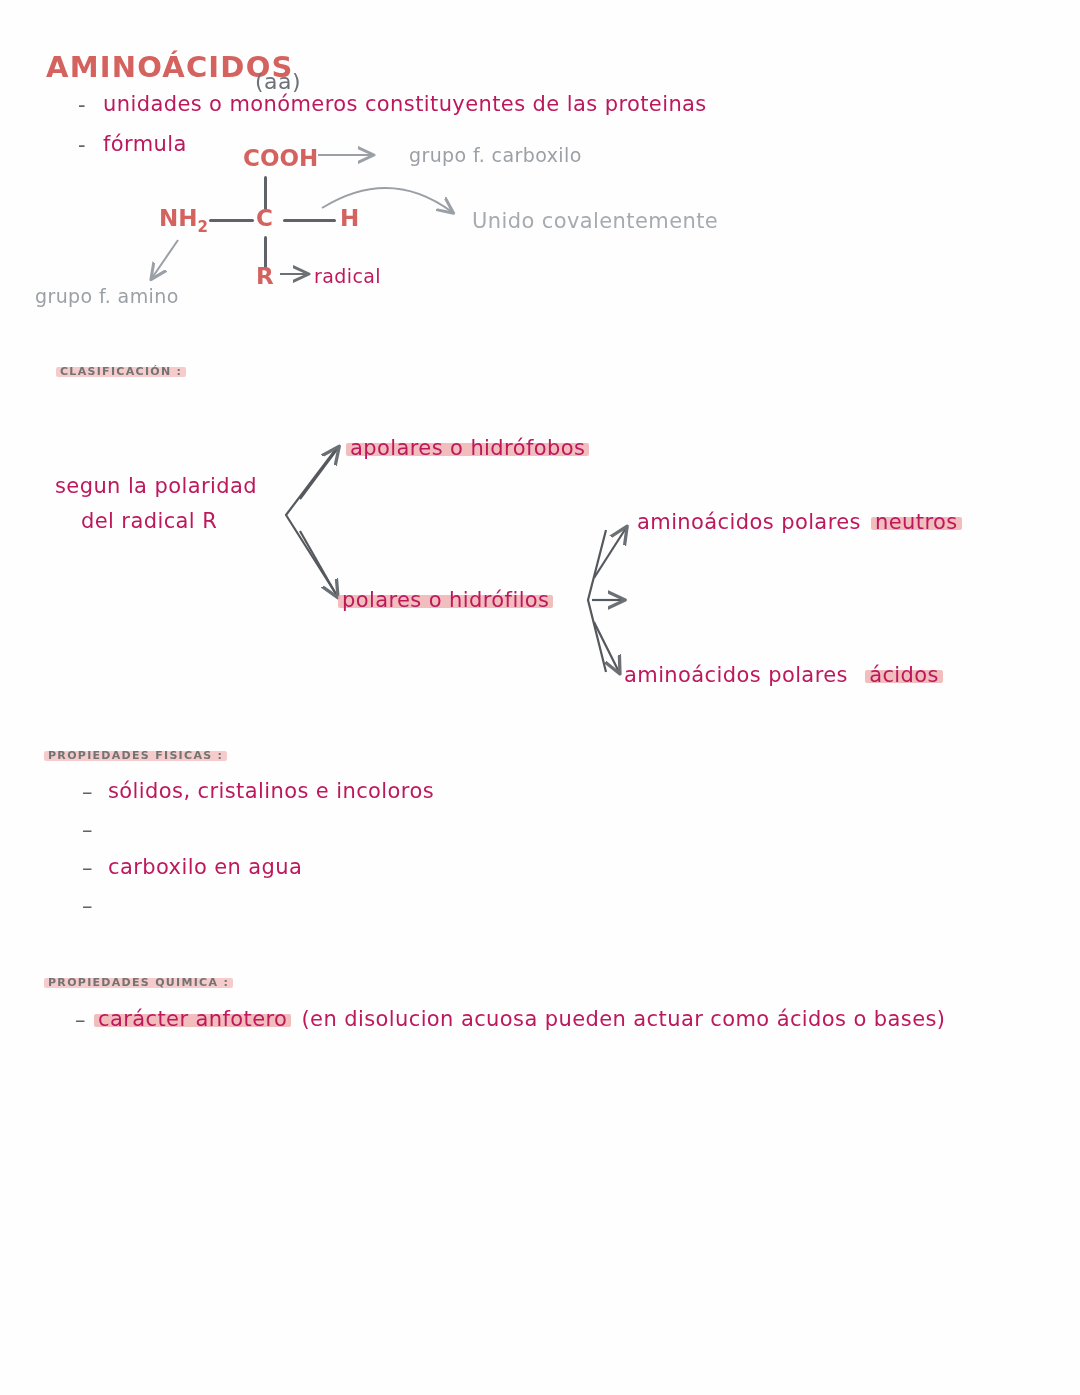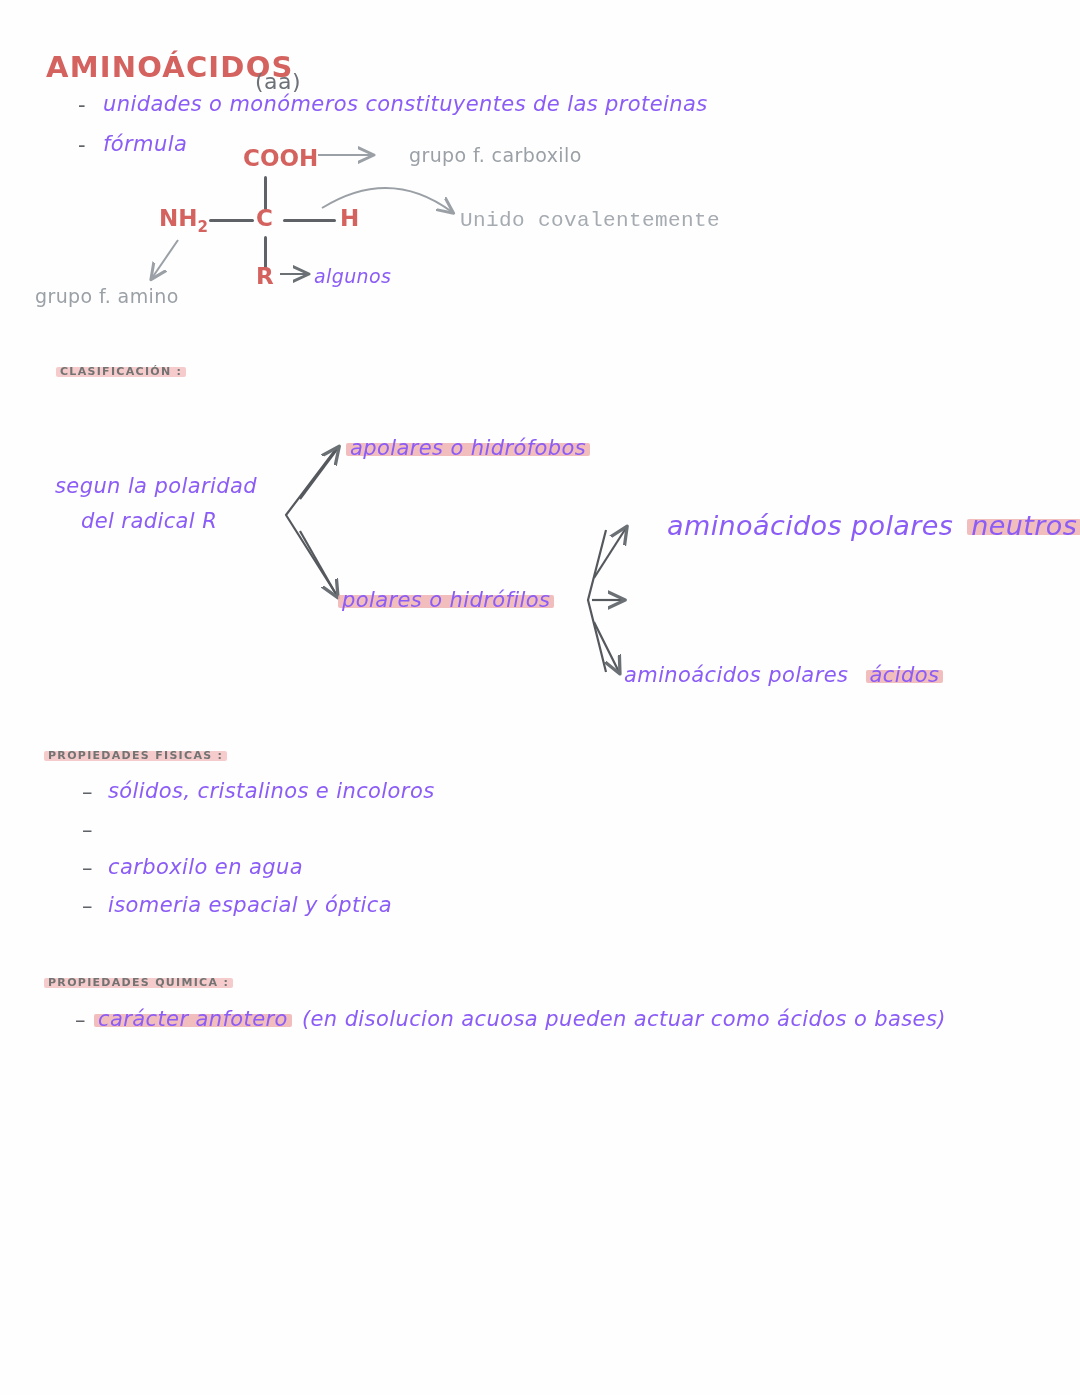--- a/index.html
+++ b/index.html
@@ -20,21 +20,21 @@
     background: #fefefe;
   }
   
   .hand {
     position: absolute;
     white-space: nowrap;
     font-family: "DejaVu Sans", sans-serif;
     color: #5f6368;
     letter-spacing: 0.4px;
   }
-  .ink-dark   { color: #8b5cf6; font-style: italic; }
+  .ink-dark   { color: #be185d; }
   .ink-light  { color: #9aa0a6; }
 
   .title {
     font-size: 29px;
     font-weight: 700;
     color: #d4625e;
     letter-spacing: 1.2px;
   }
   .title-sub {
     font-size: 22px;
@@ -132,44 +132,44 @@
   <div class="atom" style="left:256px; top:205px;">C</div>
 
   <div class="bond bond-h" style="left:283px; top:219px; width:53px;"></div>
 
   <div class="atom" style="left:340px; top:205px;">H</div>
 
   <div class="bond bond-v" style="left:264px; top:236px; height:32px;"></div>
 
   <div class="atom" style="left:256px; top:263px;">R</div>
 
-  <div class="hand small-line ink-dark" style="left:314px; top:265px;">algunos</div>
+  <div class="hand small-line ink-dark" style="left:314px; top:265px;">radical</div>
 
   <div class="hand small-line ink-light" style="left:381px; top:144px;margin-left:28px;">grupo f. carboxilo</div>
 
-  <div class="hand" style="left:460px; top:209px; font-size:21px; color:#a5abb1;font-family:Liberation Mono, monospace;">Unido covalentemente</div>
+  <div class="hand" style="left:472px; top:209px; font-size:21px; color:#a5abb1;">Unido covalentemente</div>
 
   <div class="hand small-line ink-light" style="left:35px; top:285px;">grupo f. amino</div>
 
   <div class="hand" style="left:60px; top:360px;">
     <span class="hl hl-head section-head">CLASIFICACIÓN :</span>
   </div>
 
   <div class="hand body-line ink-dark" style="left:55px; top:474px;">segun la polaridad</div>
   <div class="hand body-line ink-dark" style="left:81px; top:509px;">del radical R</div>
 
   <div class="hand" style="left:350px; top:436px; font-size:21px;">
     <span class="hl ink-dark">apolares o hidrófobos</span>
   </div>
 
   <div class="hand" style="left:342px; top:588px; font-size:21px;">
     <span class="hl ink-dark">polares o hidrófilos</span>
   </div>
 
-  <div class="hand" style="left:637px; top:510px; font-size:27px;margin-left:30px;">
+  <div class="hand" style="left:637px; top:510px; font-size:21px;">
     <span class="ink-dark">aminoácidos polares</span>
     <span>&nbsp;</span><span class="hl ink-dark">neutros</span>
   </div>
 
 
   <div class="hand" style="left:624px; top:663px; font-size:21px;">
     <span class="ink-dark">aminoácidos polares</span>
     <span>&nbsp;&nbsp;</span><span class="hl ink-dark">ácidos</span>
   </div>
 
@@ -179,21 +179,20 @@
 
   <div class="dash" style="left:82px; top:780px;">–</div>
   <div class="hand body-line ink-dark" style="left:108px; top:779px;">sólidos, cristalinos  e incoloros</div>
 
   <div class="dash" style="left:82px; top:818px;">–</div>
 
   <div class="dash" style="left:82px; top:856px;">–</div>
   <div class="hand body-line ink-dark" style="left:108px; top:855px;">carboxilo en  agua</div>
 
   <div class="dash" style="left:82px; top:894px;">–</div>
-  <div class="hand body-line ink-dark" style="left:108px; top:893px;">isomeria  espacial  y óptica</div>
 
   <div class="hand" style="left:48px; top:971px;">
     <span class="hl hl-head section-head">PROPIEDADES  QUIMICA :</span>
   </div>
 
   <div class="dash" style="left:75px; top:1008px;">–</div>
   <div class="hand" style="left:98px; top:1007px; font-size:21px;">
     <span class="hl ink-dark">carácter anfotero</span>
     <span>&nbsp;</span><span class="ink-dark">(en disolucion acuosa pueden actuar como ácidos o bases)</span>
   </div>

